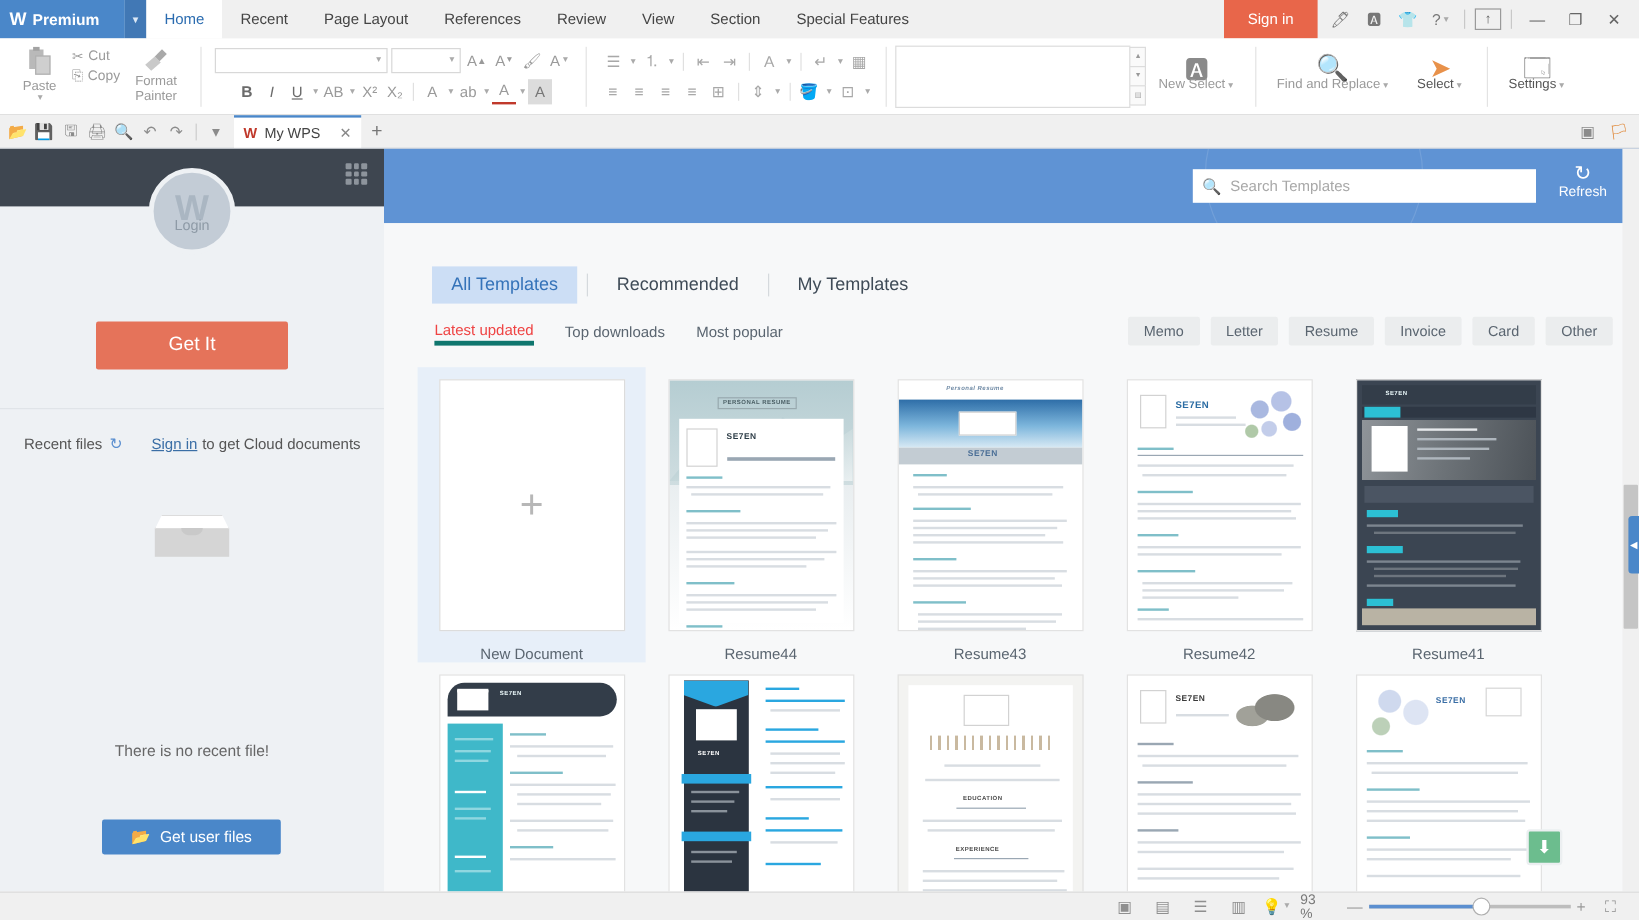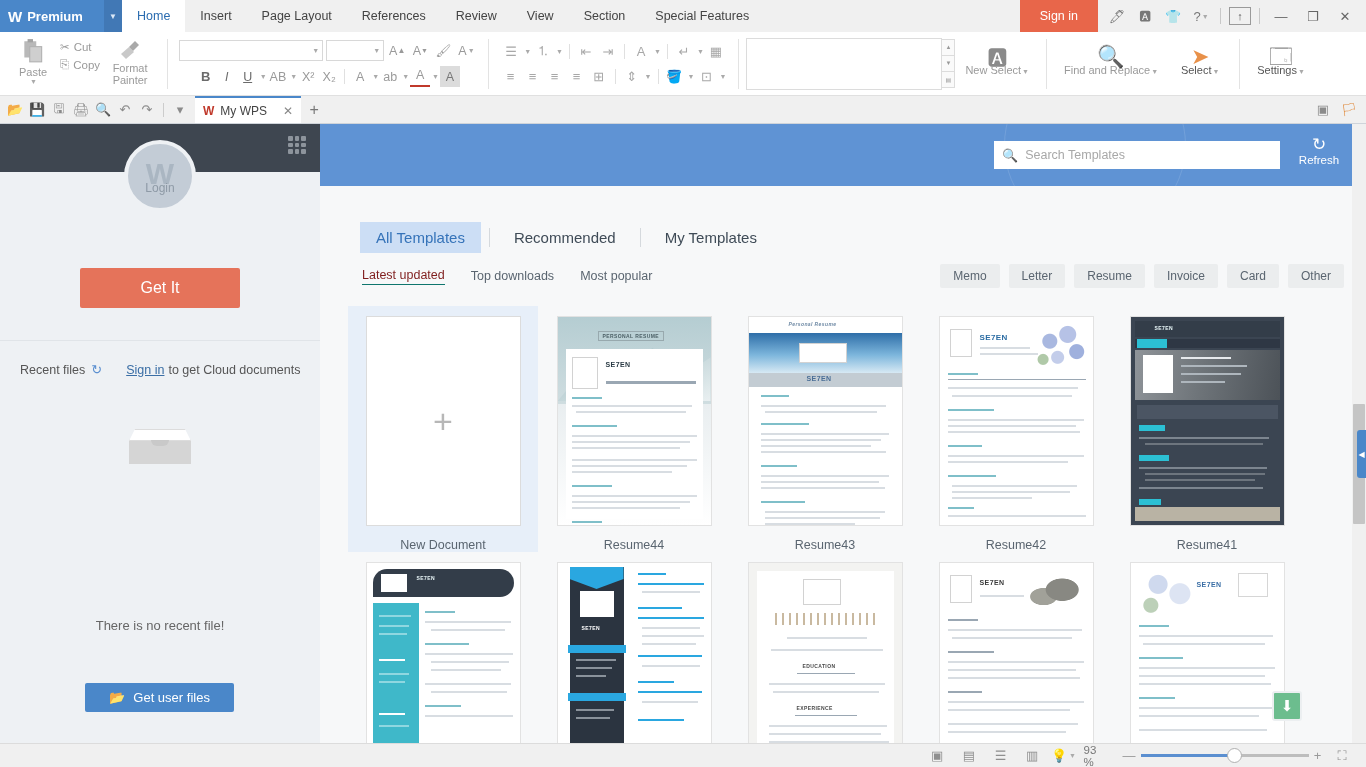--- a/index.html
+++ b/index.html
@@ -253,21 +253,21 @@
   .cat {
     padding:7px 16px; font-size:15px; color:#3f4b57; cursor:pointer;
   }
   .cat.active { background:#ccdef5; color:#3573b9; }
   .cat-div { width:1px; height:19px; background:#d5d9dd; margin:0 8px;}
 
   .sort-row { position:absolute; top:82px; left:42px; display:flex; align-items:center; gap:26px;}
   .sort {
     font-size:12.5px; color:#5a6570; cursor:pointer; padding-bottom:2px;
   }
-  .sort.active { color:#7f1d1d; border-bottom:1px solid #0f766e;text-align:center; }
+  .sort.active { color:#ef4444; border-bottom:4px solid #0f766e;text-align:center; }
 
   .tag-row { position:absolute; top:78px; right:22px; display:flex; gap:9px;}
   .tag {
     background:#ebedee; color:#5a6570; font-size:12px; padding:5px 13px;
     border-radius:2px; cursor:pointer;
   }
 
   .grid {
     position:absolute; top:120px; left:28px; right:14px; bottom:0;
     display:flex; flex-wrap:wrap; gap:0 1px;
@@ -414,21 +414,21 @@
 <div class="app">
 
   <div class="titlebar">
     <div class="brand">
       <span class="brand-w">W</span>
       <span>Premium</span>
     </div>
     <div class="brand-caret">▼</div>
     <div class="menu">
       <div class="menu-item active">Home</div>
-      <div class="menu-item">Insert</div>
+      <div class="menu-item">Recent</div>
       <div class="menu-item">Page Layout</div>
       <div class="menu-item">References</div>
       <div class="menu-item">Review</div>
       <div class="menu-item">View</div>
       <div class="menu-item">Section</div>
       <div class="menu-item">Special Features</div>
     </div>
     <div class="titlebar-spacer"></div>
     <div class="signin-btn">Sign in</div>
     <div class="tb-icons">

